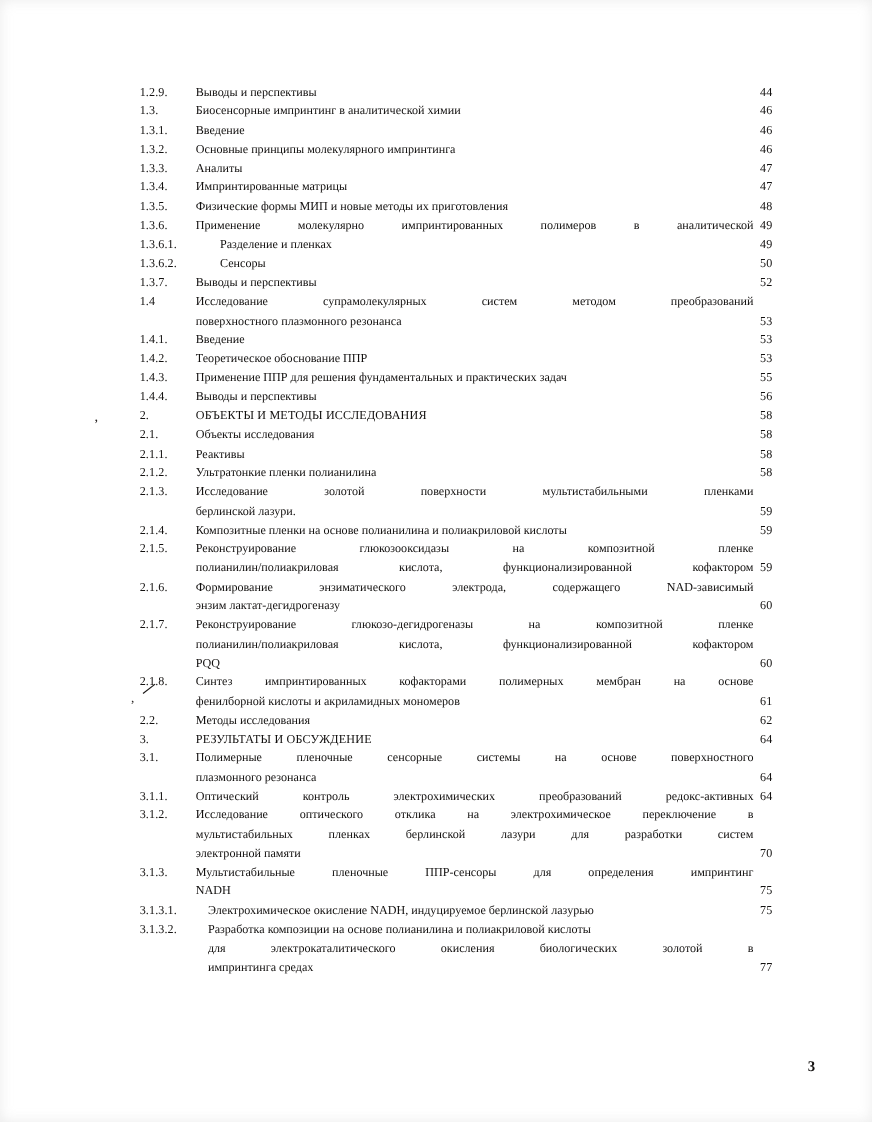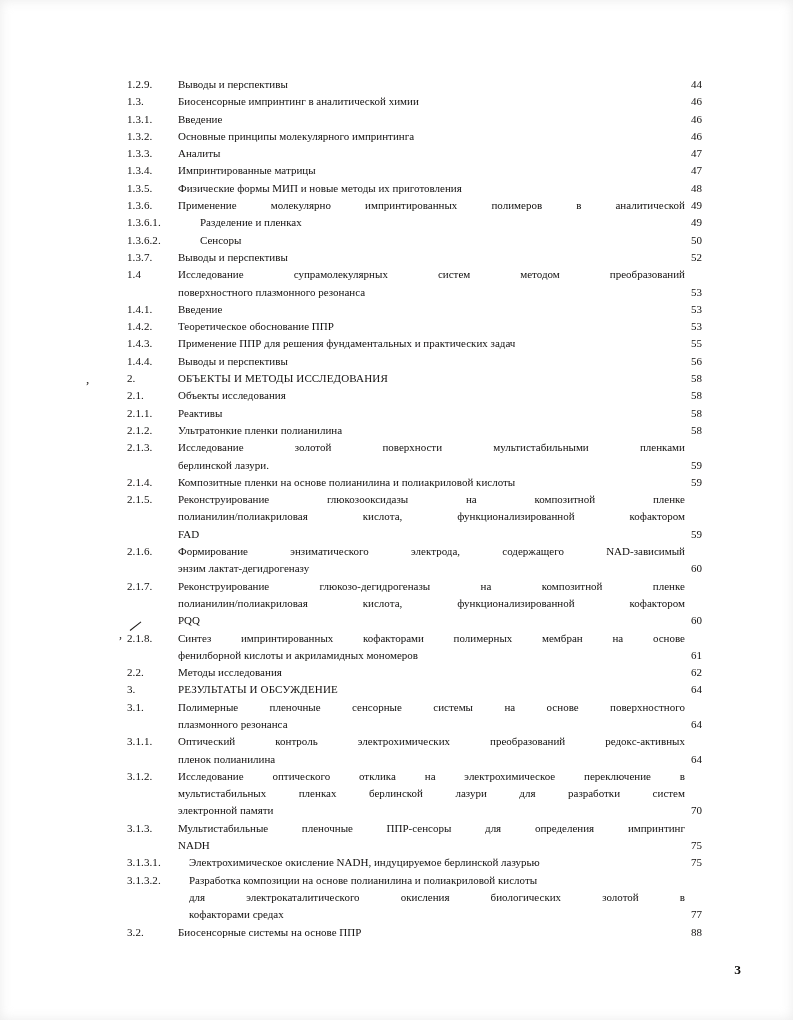--- a/index.html
+++ b/index.html
@@ -323,21 +323,20 @@
             <span>на</span>
             <span>композитной</span>
             <span>пленке</span>
           </span>
           <span class="line justify">
             <span>полианилин/полиакриловая</span>
             <span>кислота,</span>
             <span>функционализированной</span>
             <span>кофактором</span>
           </span>
-          <span class="line">FAD</span>
         </div>
         <div class="pagenum bottom">59</div>
       </div>
       <div class="toc-row">
         <div class="num">2.1.6.</div>
         <div class="title-cell">
           <span class="line justify">
             <span>Формирование</span>
             <span>энзиматического</span>
             <span>электрода,</span>
@@ -417,21 +416,20 @@
       <div class="toc-row">
         <div class="num">3.1.1.</div>
         <div class="title-cell">
           <span class="line justify">
             <span>Оптический</span>
             <span>контроль</span>
             <span>электрохимических</span>
             <span>преобразований</span>
             <span>редокс-активных</span>
           </span>
-          <span class="line">пленок полианилина</span>
         </div>
         <div class="pagenum bottom">64</div>
       </div>
       <div class="toc-row">
         <div class="num">3.1.2.</div>
         <div class="title-cell">
           <span class="line justify">
             <span>Исследование</span>
             <span>оптического</span>
             <span>отклика</span>
@@ -480,30 +478,23 @@
         <div class="title-cell">
           <span class="line">Разработка композиции на основе полианилина и полиакриловой кислоты</span>
           <span class="line justify">
             <span>для</span>
             <span>электрокаталитического</span>
             <span>окисления</span>
             <span>биологических</span>
             <span>золотой</span>
             <span>в</span>
           </span>
-          <span class="line">кофакторами средах</span>
+          <span class="line">импринтинга средах</span>
         </div>
         <div class="pagenum bottom">77</div>
-      </div>
-      <div class="toc-row">
-        <div class="num">3.2.</div>
-        <div class="title-cell">
-          <span class="line">Биосенсорные системы на основе ППР</span>
-        </div>
-        <div class="pagenum">88</div>
       </div>
     </div>
 
   <div class="artifact artifact-comma-left">,</div>
   <div class="artifact artifact-mark-218">,</div>
   <div class="artifact-slash-218"></div>
 
   <div class="folio">3</div>
 </div>
 

